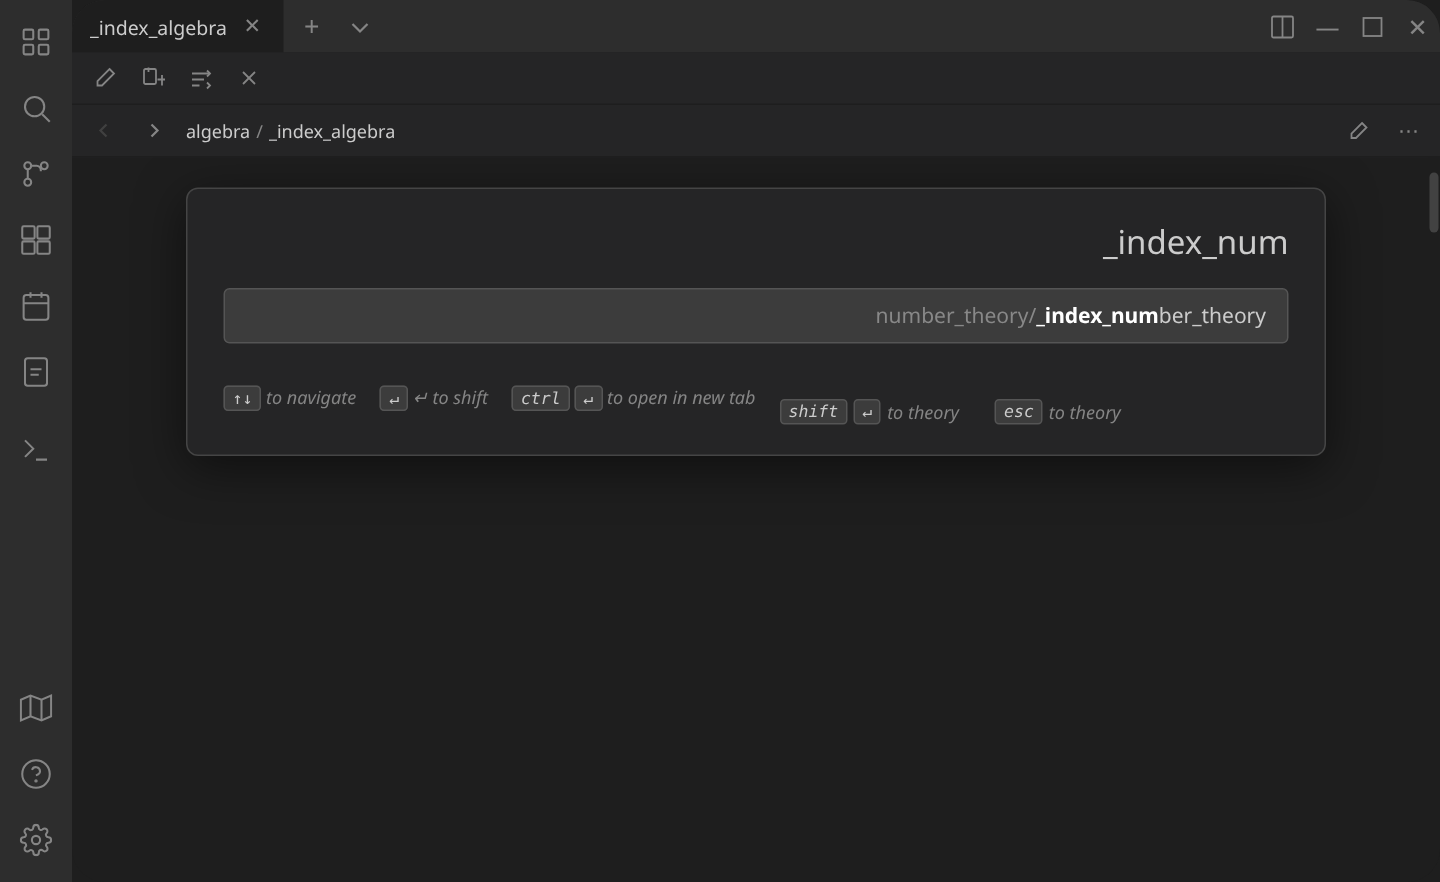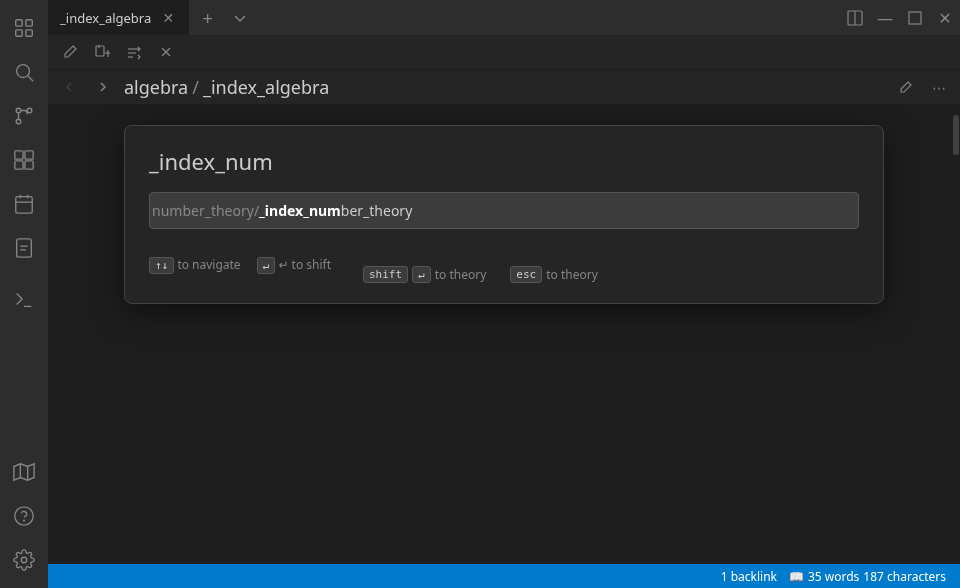--- a/index.html
+++ b/index.html
@@ -51,20 +51,21 @@
       font-size: 20px;
     }
 
     
     .main-area {
       flex: 1;
       display: flex;
       flex-direction: column;
       background: #1e1e1e;
       overflow: hidden;
+      border-radius: 22px;
     }
 
     
     .tab-bar {
       height: 35px;
       background: #2d2d2d;
       display: flex;
       align-items: center;
       flex-shrink: 0;
     }
@@ -169,21 +170,21 @@
       color: #858585;
       font-size: 16px;
       cursor: pointer;
       border-radius: 3px;
     }
     .nav-btn.disabled { color: #404040; cursor: default; }
     .breadcrumb {
       flex: 1;
       display: flex;
       align-items: center;
-      font-size: 18px;
+      font-size: 12px;
       color: #cccccc;
       gap: 4px;
     }
     .breadcrumb-sep { color: #858585; }
     .nav-edit-btn {
       width: 26px;
       height: 26px;
       display: flex;
       align-items: center;
       justify-content: center;
@@ -201,20 +202,21 @@
       font-size: 14px;
       cursor: pointer;
     }
 
     
     .editor-content {
       flex: 1;
       overflow: hidden;
       position: relative;
       padding: 20px 40px;
+      text-align: right;
     }
 
     
     .quick-open-overlay {
       position: absolute;
       top: 0; left: 0; right: 0; bottom: 0;
       display: flex;
       flex-direction: column;
       align-items: center;
       padding-top: 20px;
@@ -231,34 +233,35 @@
     .quick-open-title {
       font-size: 22px;
       font-weight: 400;
       color: #cccccc;
       margin-bottom: 16px;
     }
     .quick-open-input {
       background: #3c3c3c;
       border: 1px solid #555555;
       border-radius: 4px;
-      padding: 8px 2px;
+      padding: 8px 14px;
       font-size: 14px;
       color: #cccccc;
       width: 100%;
       margin-bottom: 16px;
     }
     .quick-open-hints {
       font-size: 12px;
       color: #858585;
       display: flex;
       align-items: center;
       gap: 0;
       flex-wrap: wrap;
       row-gap: 4px;
+      font-style: italic;
     }
     .kbd {
       background: #3c3c3c;
       border: 1px solid #555;
       border-radius: 3px;
       padding: 1px 5px;
       font-size: 11px;
       font-family: monospace;
       color: #cccccc;
     }
@@ -525,44 +528,38 @@
           <span>
             <span class="kbd">↑↓</span>
             <span> to navigate</span>
           </span>
           <span class="hint-sep"></span>
           <span>
             <span class="kbd">↵</span>
             <span>↵ to shift</span>
           </span>
           <span class="hint-sep"></span>
+          <span>
+            <span class="kbd">ctrl</span>
+            <span class="kbd">↵</span>
+            <span> to open in new tab</span>
+          </span>
           <span class="hint-sep"></span>
           <br style="width:100%;">
           <span style="display:flex; align-items:center; gap:4px; margin-top:21px;">
             <span class="kbd">shift</span>
             <span class="kbd">↵</span>
             <span> to theory</span>
             <span class="hint-sep"></span>
             <span class="kbd">esc</span>
             <span> to theory</span>
           </span>
         </div>
       </div>
     </div>
 
     <div class="scrollbar-track">
       <div class="scrollbar-thumb"></div>
     </div>
   </div>
 
-  <div class="status-bar">
-    <div class="status-spacer"></div>
-    <div class="status-item">
-      <span>1 backlink</span>
-    </div>
-    <div class="status-item">
-      <span style="font-size:12px;">📖</span>
-      <span>35 words</span>
-      <span>187 characters</span>
-    </div>
-  </div>
 
 </div>
 
 </body></html>

